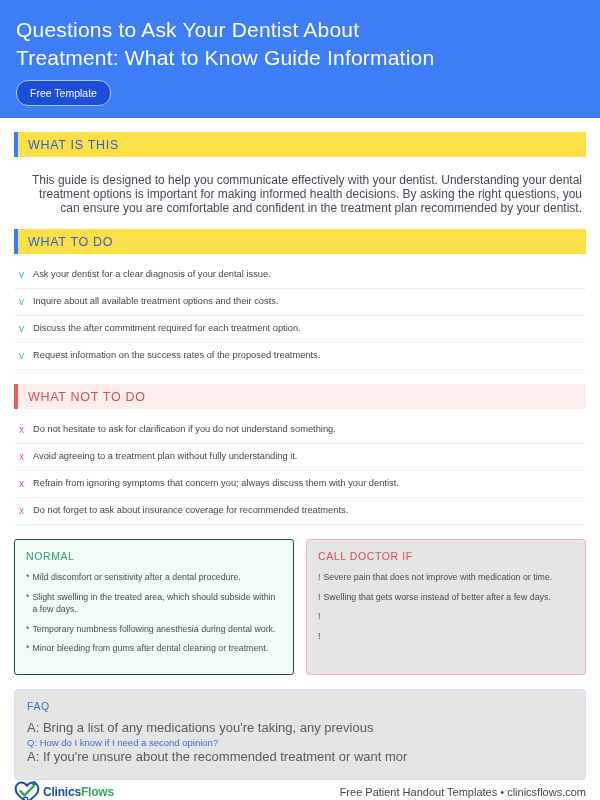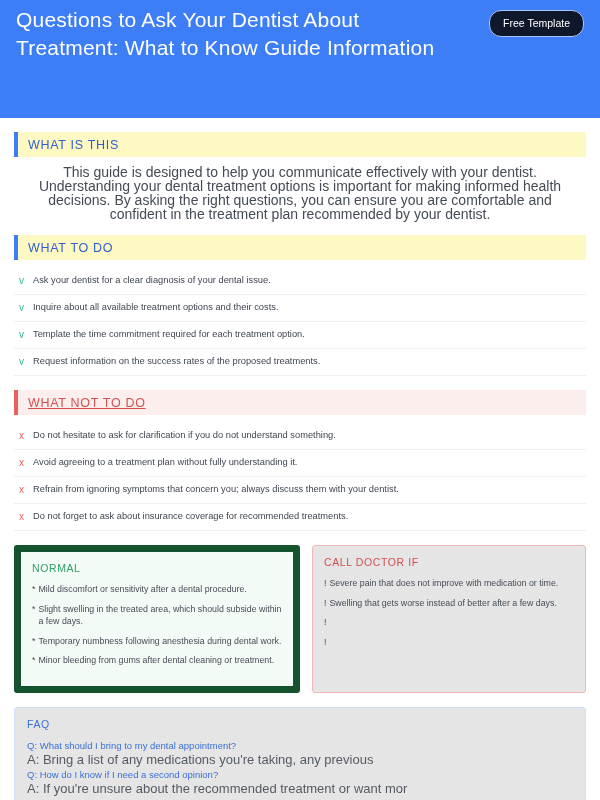--- a/index.html
+++ b/index.html
@@ -20,42 +20,43 @@
     width: 600px;
     height: 800px;
     box-sizing: border-box;
     display: flex;
     flex-direction: column;
   }
 
   
   .header {
     background: #3d7df6;
-    padding: 4px 16px 12px 16px;
+    padding: 14px 16px 12px 16px;
     display: flex;
     align-items: flex-start;
     justify-content: space-between;
     min-height: 118px;
     box-sizing: border-box;
+    flex-direction: column;
   }
   .header-title {
     color: #ffffff;
     font-size: 21px;
     line-height: 28px;
     font-weight: 400;
     letter-spacing: 0.2px;
     max-width: 430px;
     margin: 0;
     padding-top: 2px;
   }
   .badge {
     flex: 0 0 auto;
     margin-top: 6px;
     border: 1px solid #a9c6fb;
-    background: #0f172a;
+    background: #1d4ed8;
     color: #ffffff;
     font-size: 10.5px;
     line-height: 1;
     padding: 7px 13px;
     border-radius: 12px;
     white-space: nowrap;
   }
 
   
   .content {
@@ -79,31 +80,31 @@
     flex: 1 1 auto;
     height: 25px;
     display: flex;
     align-items: center;
     padding-left: 10px;
     box-sizing: border-box;
     font-size: 12.5px;
     letter-spacing: 0.7px;
   }
   .sec-head.blue .accent { background: #3d7df6; }
-  .sec-head.blue .band { background: #fef9c3; color: #2f5fce; }
+  .sec-head.blue .band { background: #fde047; color: #2f5fce; }
   .sec-head.red .accent { background: #e8615f; }
-  .sec-head.red .band { background: #fdeeee; color: #d4504f; text-decoration: underline; }
+  .sec-head.red .band { background: #fdeeee; color: #d4504f; }
 
   .intro {
-    font-size: 14px;
+    font-size: 12px;
     line-height: 14px;
     color: #444b55;
-    margin: 8px 0 2px 4px;
+    margin: 16px 0 2px 4px;
     padding-right: 4px;
-    text-align: center;
+    text-align: right;
   }
 
   .rows { margin: 0; padding: 0; list-style: none; }
   .row {
     display: flex;
     align-items: flex-start;
     font-size: 9.3px;
     line-height: 13px;
     color: #3f4651;
     padding: 6px 2px 7px 2px;
@@ -125,21 +126,21 @@
     gap: 12px;
     margin-top: 14px;
   }
   .card {
     flex: 1 1 0;
     border-radius: 3px;
     padding: 10px 11px 12px 11px;
     box-sizing: border-box;
     min-height: 122px;
   }
-  .card.normal { background: #f2fbf6; border: 7px solid #14532d; }
+  .card.normal { background: #f2fbf6; border: 1px solid #14532d; }
   .card.alert  { background: #e5e5e5; border: 1px solid #f2b6b5; }
   .card-title {
     font-size: 10.5px;
     letter-spacing: 0.6px;
     margin-bottom: 9px;
   }
   .card.normal .card-title { color: #2f9e68; }
   .card.alert  .card-title { color: #d4504f; }
   .card-item {
     font-size: 8.8px;
@@ -237,21 +238,21 @@
       <li class="row good">
         <span class="mark">v</span>
         <span>Ask your dentist for a clear diagnosis of your dental issue.</span>
       </li>
       <li class="row good">
         <span class="mark">v</span>
         <span>Inquire about all available treatment options and their costs.</span>
       </li>
       <li class="row good">
         <span class="mark">v</span>
-        <span>Template the time commitment required for each treatment option.</span>
+        <span>Discuss the after commitment required for each treatment option.</span>
       </li>
       <li class="row good">
         <span class="mark">v</span>
         <span>Request information on the success rates of the proposed treatments.</span>
       </li>
     </ul>
 
     <div class="sec-head red">
       <div class="accent"></div>
       <div class="band">WHAT NOT TO DO</div>
@@ -312,21 +313,20 @@
         </div>
         <div class="card-item">
           <span class="bullet">!</span>
         </div>
       </div>
 
     </div>
 
     <div class="faq">
       <div class="faq-title">FAQ</div>
-      <div class="faq-q">Q: What should I bring to my dental appointment?</div>
       <div class="faq-a">A: Bring a list of any medications you're taking, any previous</div>
       <div class="faq-q">Q: How do I know if I need a second opinion?</div>
       <div class="faq-a">A: If you're unsure about the recommended treatment or want mor</div>
     </div>
 
   </div>
 
   <div class="footer-rule"></div>
   <div class="footer">
     <div class="brand">

